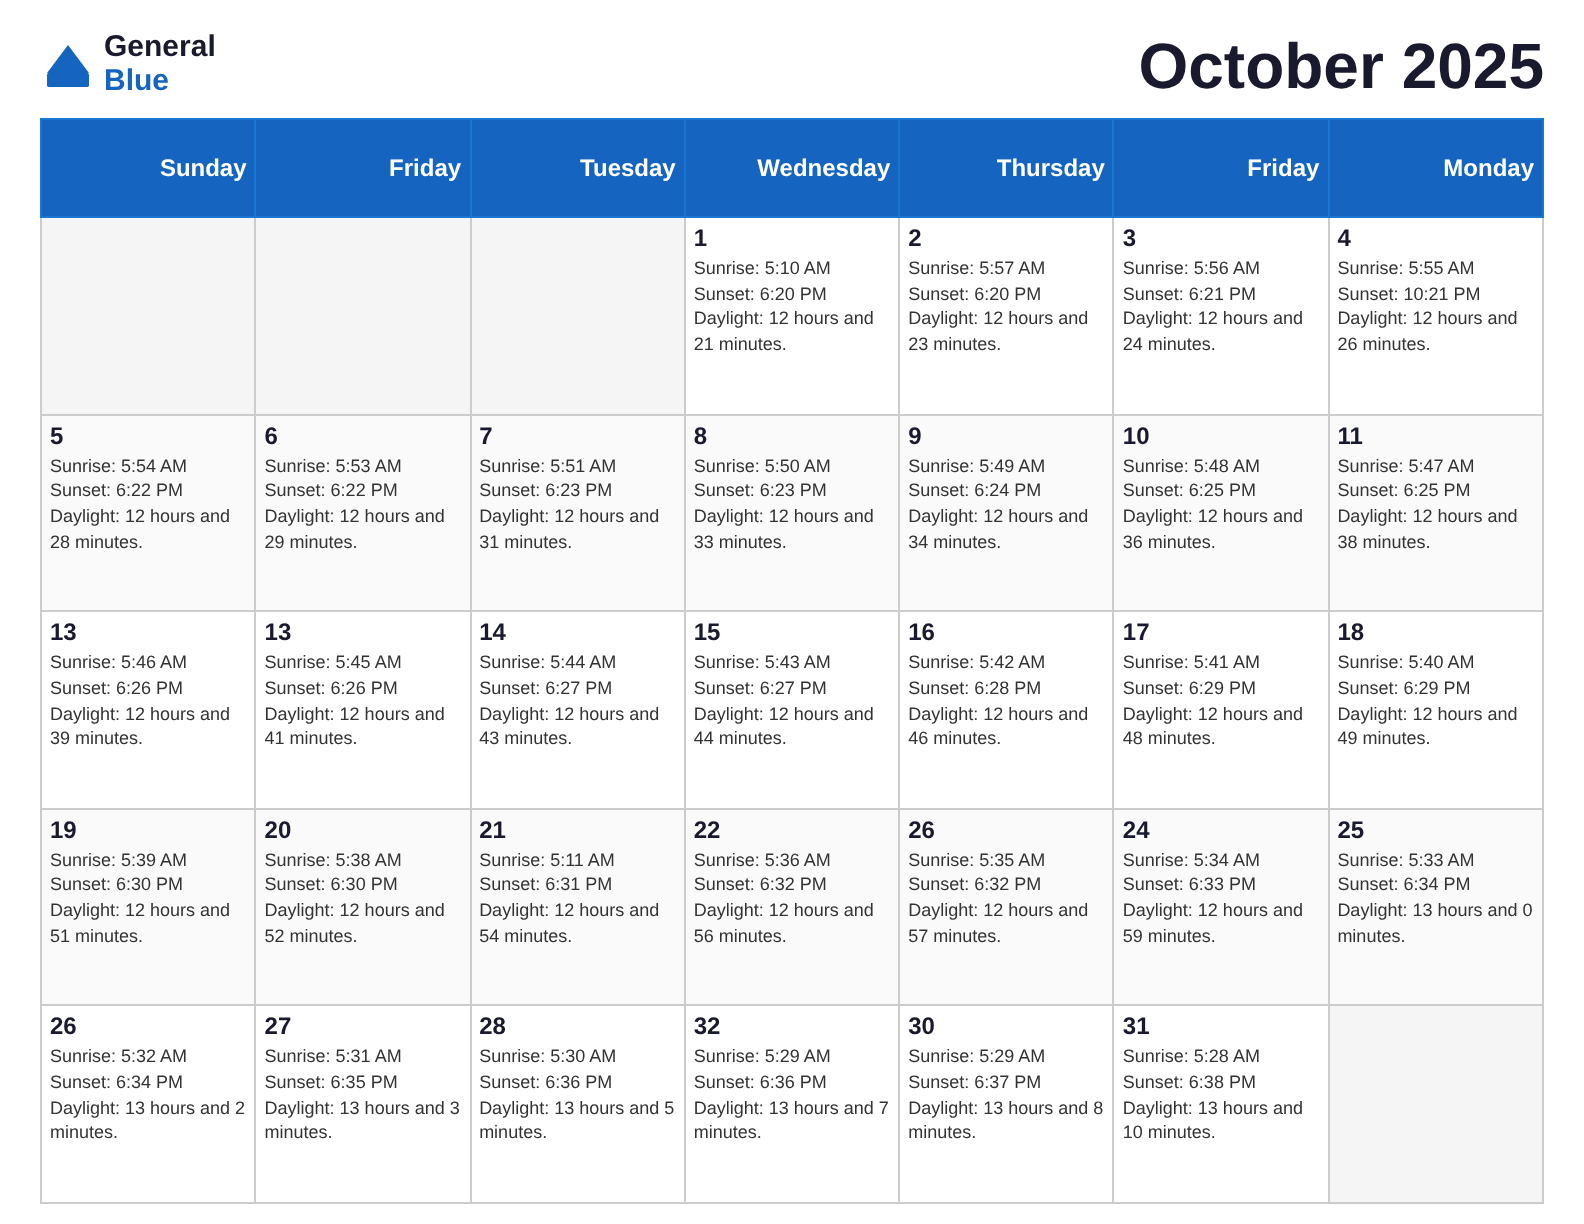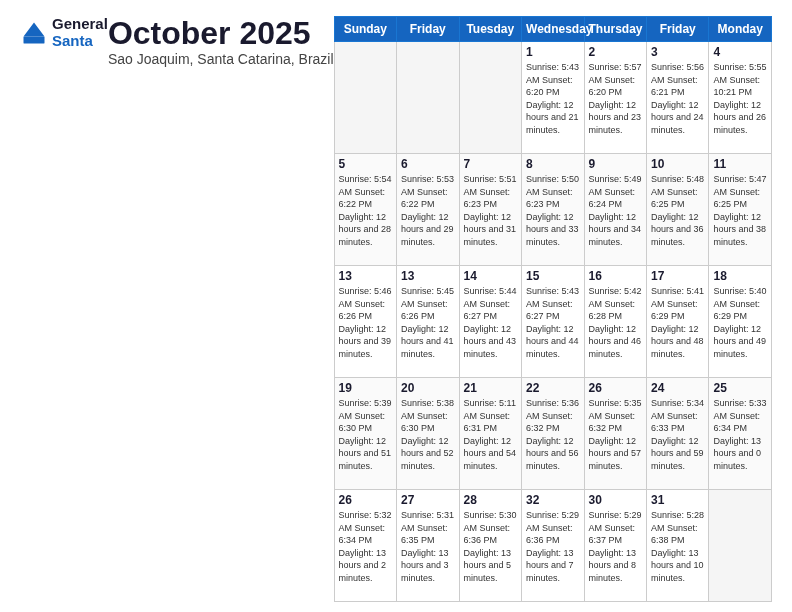--- a/index.html
+++ b/index.html
@@ -8,20 +8,21 @@
       height: 612px;
       font-family: Arial, sans-serif;
       background: #fff;
       overflow: hidden;
     }
     .page {
       width: 792px;
       height: 612px;
       padding: 16px 20px 10px 20px;
       display: flex;
+      flex-direction: column;
     }
     .header {
       display: flex;
       justify-content: space-between;
       align-items: flex-start;
       margin-bottom: 8px;
     }
     .logo {
       display: flex;
       align-items: center;
@@ -32,21 +33,21 @@
       font-weight: bold;
       color: #1a1a2e;
       line-height: 1.1;
     }
     .logo-text .blue { color: #1565c0; }
     .logo-icon {
       width: 28px;
       height: 28px;
     }
     .title-block {
-      text-align: left;
+      text-align: right;
     }
     .month-title {
       font-size: 32px;
       font-weight: bold;
       color: #1a1a2e;
       line-height: 1.1;
     }
     .location {
       font-size: 14px;
       color: #444;
@@ -56,22 +57,22 @@
       border: 1px solid #ccc;
       border-collapse: collapse;
       width: 100%;
       table-layout: fixed;
     }
     .calendar th {
       background: #1565c0;
       color: #fff;
       font-size: 12px;
       font-weight: bold;
-      padding: 5px 4px;
-      text-align: center;
+      padding: 17px 4px;
+      text-align: right;
       border: 1px solid #1976d2;
     }
     .calendar td {
       border: 1px solid #ccc;
       vertical-align: top;
       padding: 3px 4px;
       font-size: 9.5px;
       color: #222;
       background: #fff;
     }
@@ -99,26 +100,25 @@
 
 <div class="page">
   <div class="header">
     <div class="logo">
       <svg class="logo-icon" viewBox="0 0 32 32">
         <polygon points="16,4 28,20 4,20" fill="#1565c0"></polygon>
         <rect x="4" y="20" width="24" height="8" fill="#1565c0" rx="1"></rect>
       </svg>
       <div class="logo-text">
         <div>General</div>
-        <div class="blue">Santa</div>
+        <div class="blue">Blue</div>
       </div>
     </div>
     <div class="title-block">
       <div class="month-title">October 2025</div>
-      <div class="location">Sao Joaquim, Santa Catarina, Brazil</div>
     </div>
   </div>
 
   <table class="calendar">
     <thead>
       <tr id="weekday-header">
           <th>Sunday</th>
           <th>Friday</th>
           <th>Tuesday</th>
           <th>Wednesday</th>
@@ -127,21 +127,21 @@
           <th>Monday</th>
         </tr>
     </thead>
     <tbody id="calendar-body">
         <tr>
           <td class="empty"></td>
           <td class="empty"></td>
           <td class="empty"></td>
           <td>
             <span class="day-number">1</span>
-            <div class="day-info">Sunrise: 5:43 AM
+            <div class="day-info">Sunrise: 5:10 AM
 Sunset: 6:20 PM
 Daylight: 12 hours
 and 21 minutes.</div>
           </td>
           <td>
             <span class="day-number">2</span>
             <div class="day-info">Sunrise: 5:57 AM
 Sunset: 6:20 PM
 Daylight: 12 hours
 and 23 minutes.</div>

